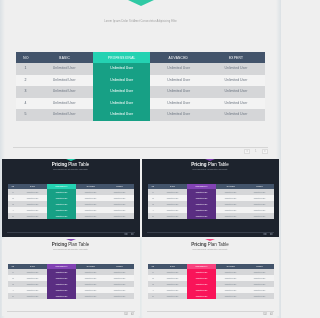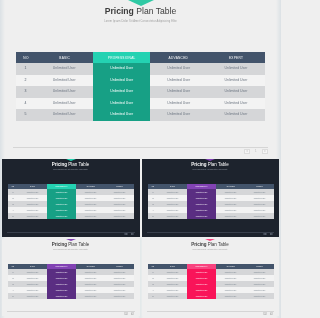--- a/index.html
+++ b/index.html
@@ -77,21 +77,20 @@
 </head>
 <body>
 
 <div class="page">
   <div class="edgeL"></div>
   <div class="edgeR"></div>
   <div class="gutter"></div>
   <div id="hero-slot">
       <div class="hero">
         <div class="tri"></div>
-        <div class="title"><b>Pricing</b><span> Plan Table</span></div>
         <div class="sub">Lorem Ipsum Dolor Sit Amet Consectetur Adipisicing Elite</div>
         <div class="tbl">
           <div class="hrow">
             <div class="hcell navy" style="width:20px">
               <span class="hd">NO</span>
             </div>
             <div class="hcell navy" style="width:57.5px">
               <span class="hd">BASIC</span>
             </div>
             <div class="hcell navy" style="width:57.3px">

